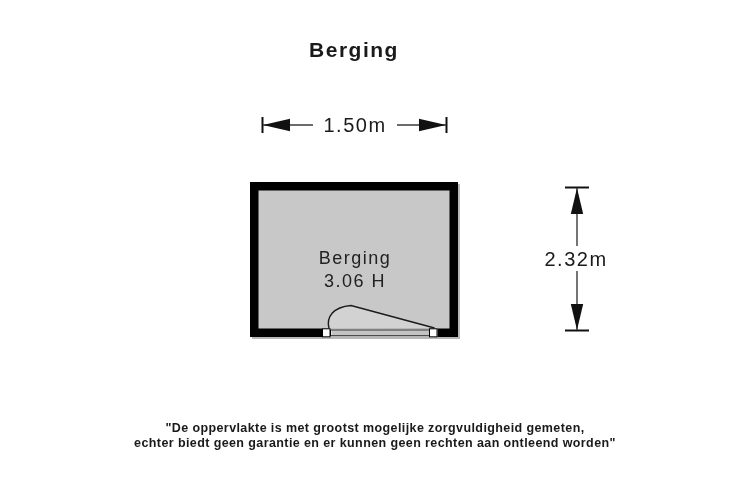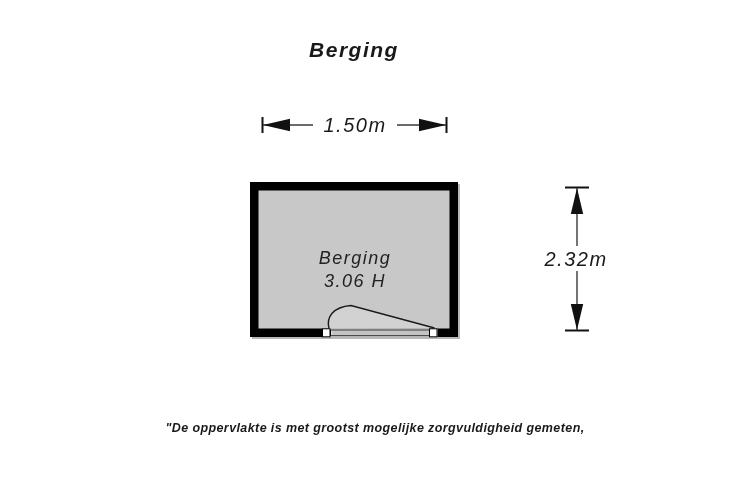--- a/index.html
+++ b/index.html
@@ -7,21 +7,20 @@
     padding: 0;
     background: #ffffff;
     font-family: "Liberation Sans", sans-serif;
   }
   .canvas {
     position: relative;
     width: 745px;
     height: 500px;
     background: #ffffff;
     overflow: hidden;
-    font-style: italic;
   }
   .plan-title {
     position: absolute;
     left: 240px;
     top: 38px;
     width: 228px;
     text-align: center;
     font-size: 21px;
     font-weight: 700;
     letter-spacing: 1.5px;
@@ -117,15 +116,16 @@
       <line class="dim-line" x1="577" y1="188" x2="577" y2="330"></line>
       <polygon class="dim-arrow" points="577,188 570.8,214 583.2,214"></polygon>
       <polygon class="dim-arrow" points="577,330 570.8,304 583.2,304"></polygon>
       <rect x="542" y="246" width="70" height="25" fill="#ffffff"></rect>
       <text class="dim-text" x="576" y="266">2.32m</text>
     </g>
   </svg>
 
   <div class="footer">
     <div>"De oppervlakte is met grootst mogelijke zorgvuldigheid gemeten,</div>
+    <div>echter biedt geen garantie en er kunnen geen rechten aan ontleend worden"</div>
   </div>
 
 </div>
 
 </body></html>

